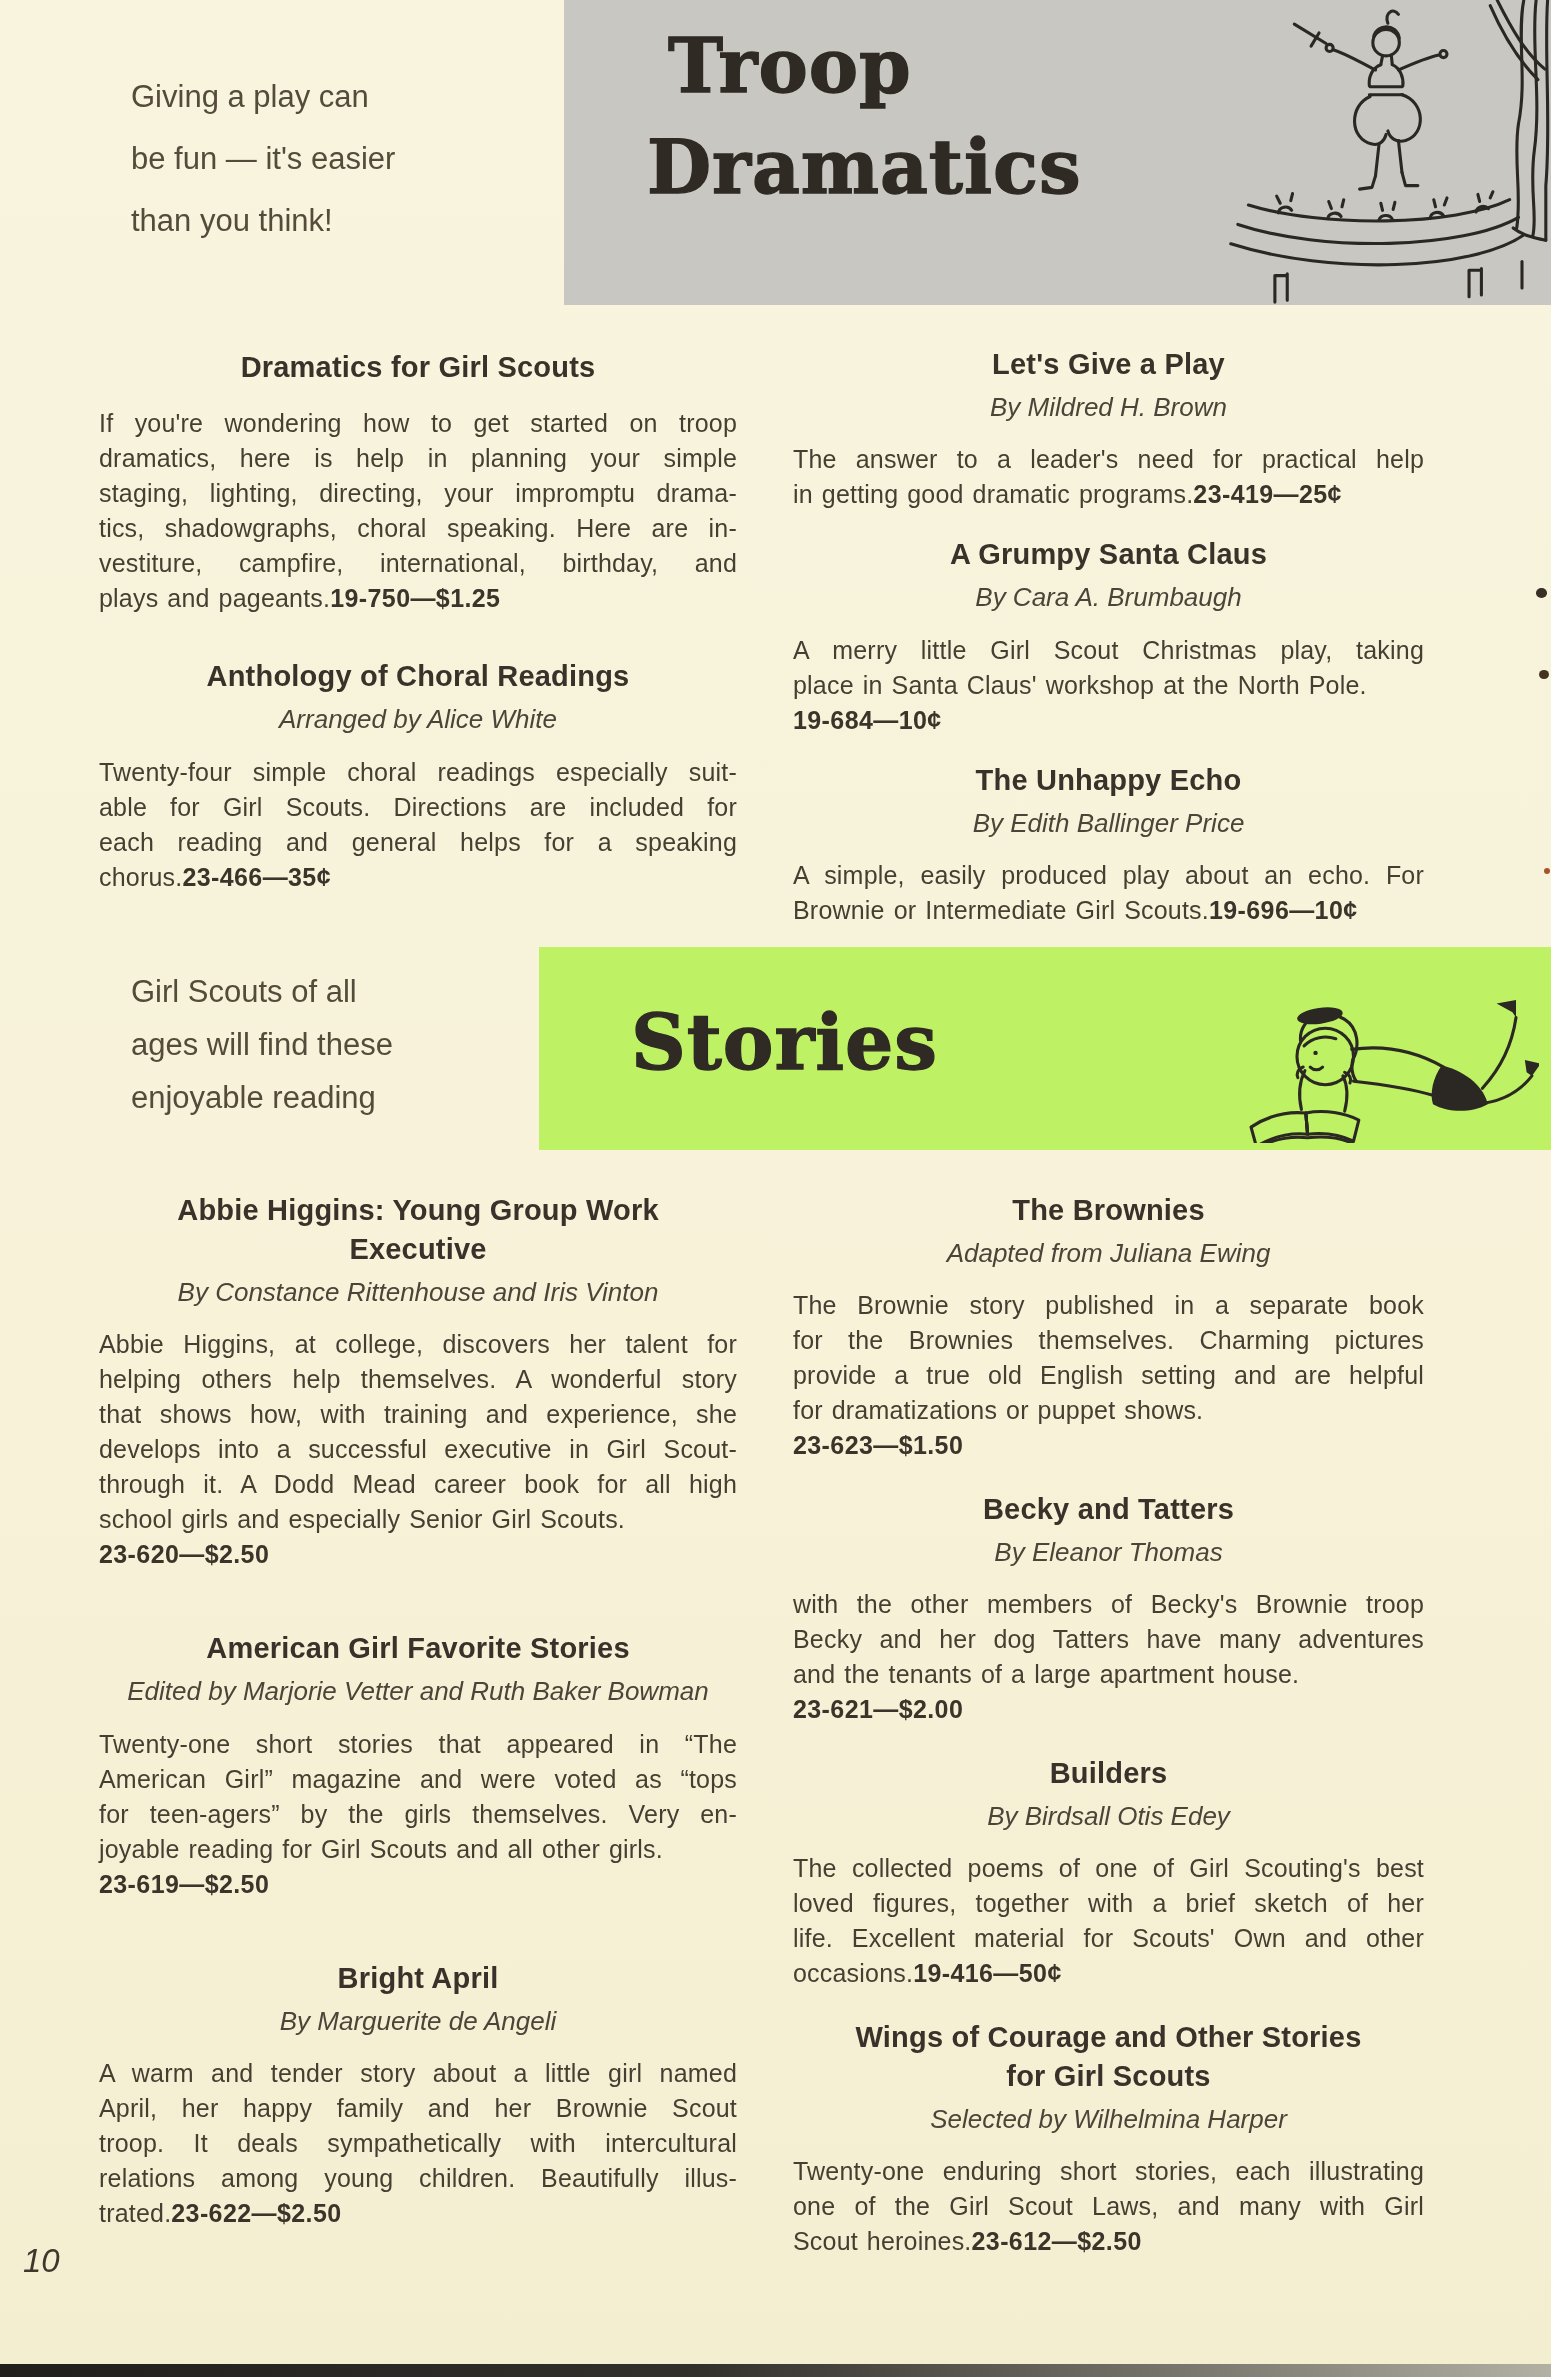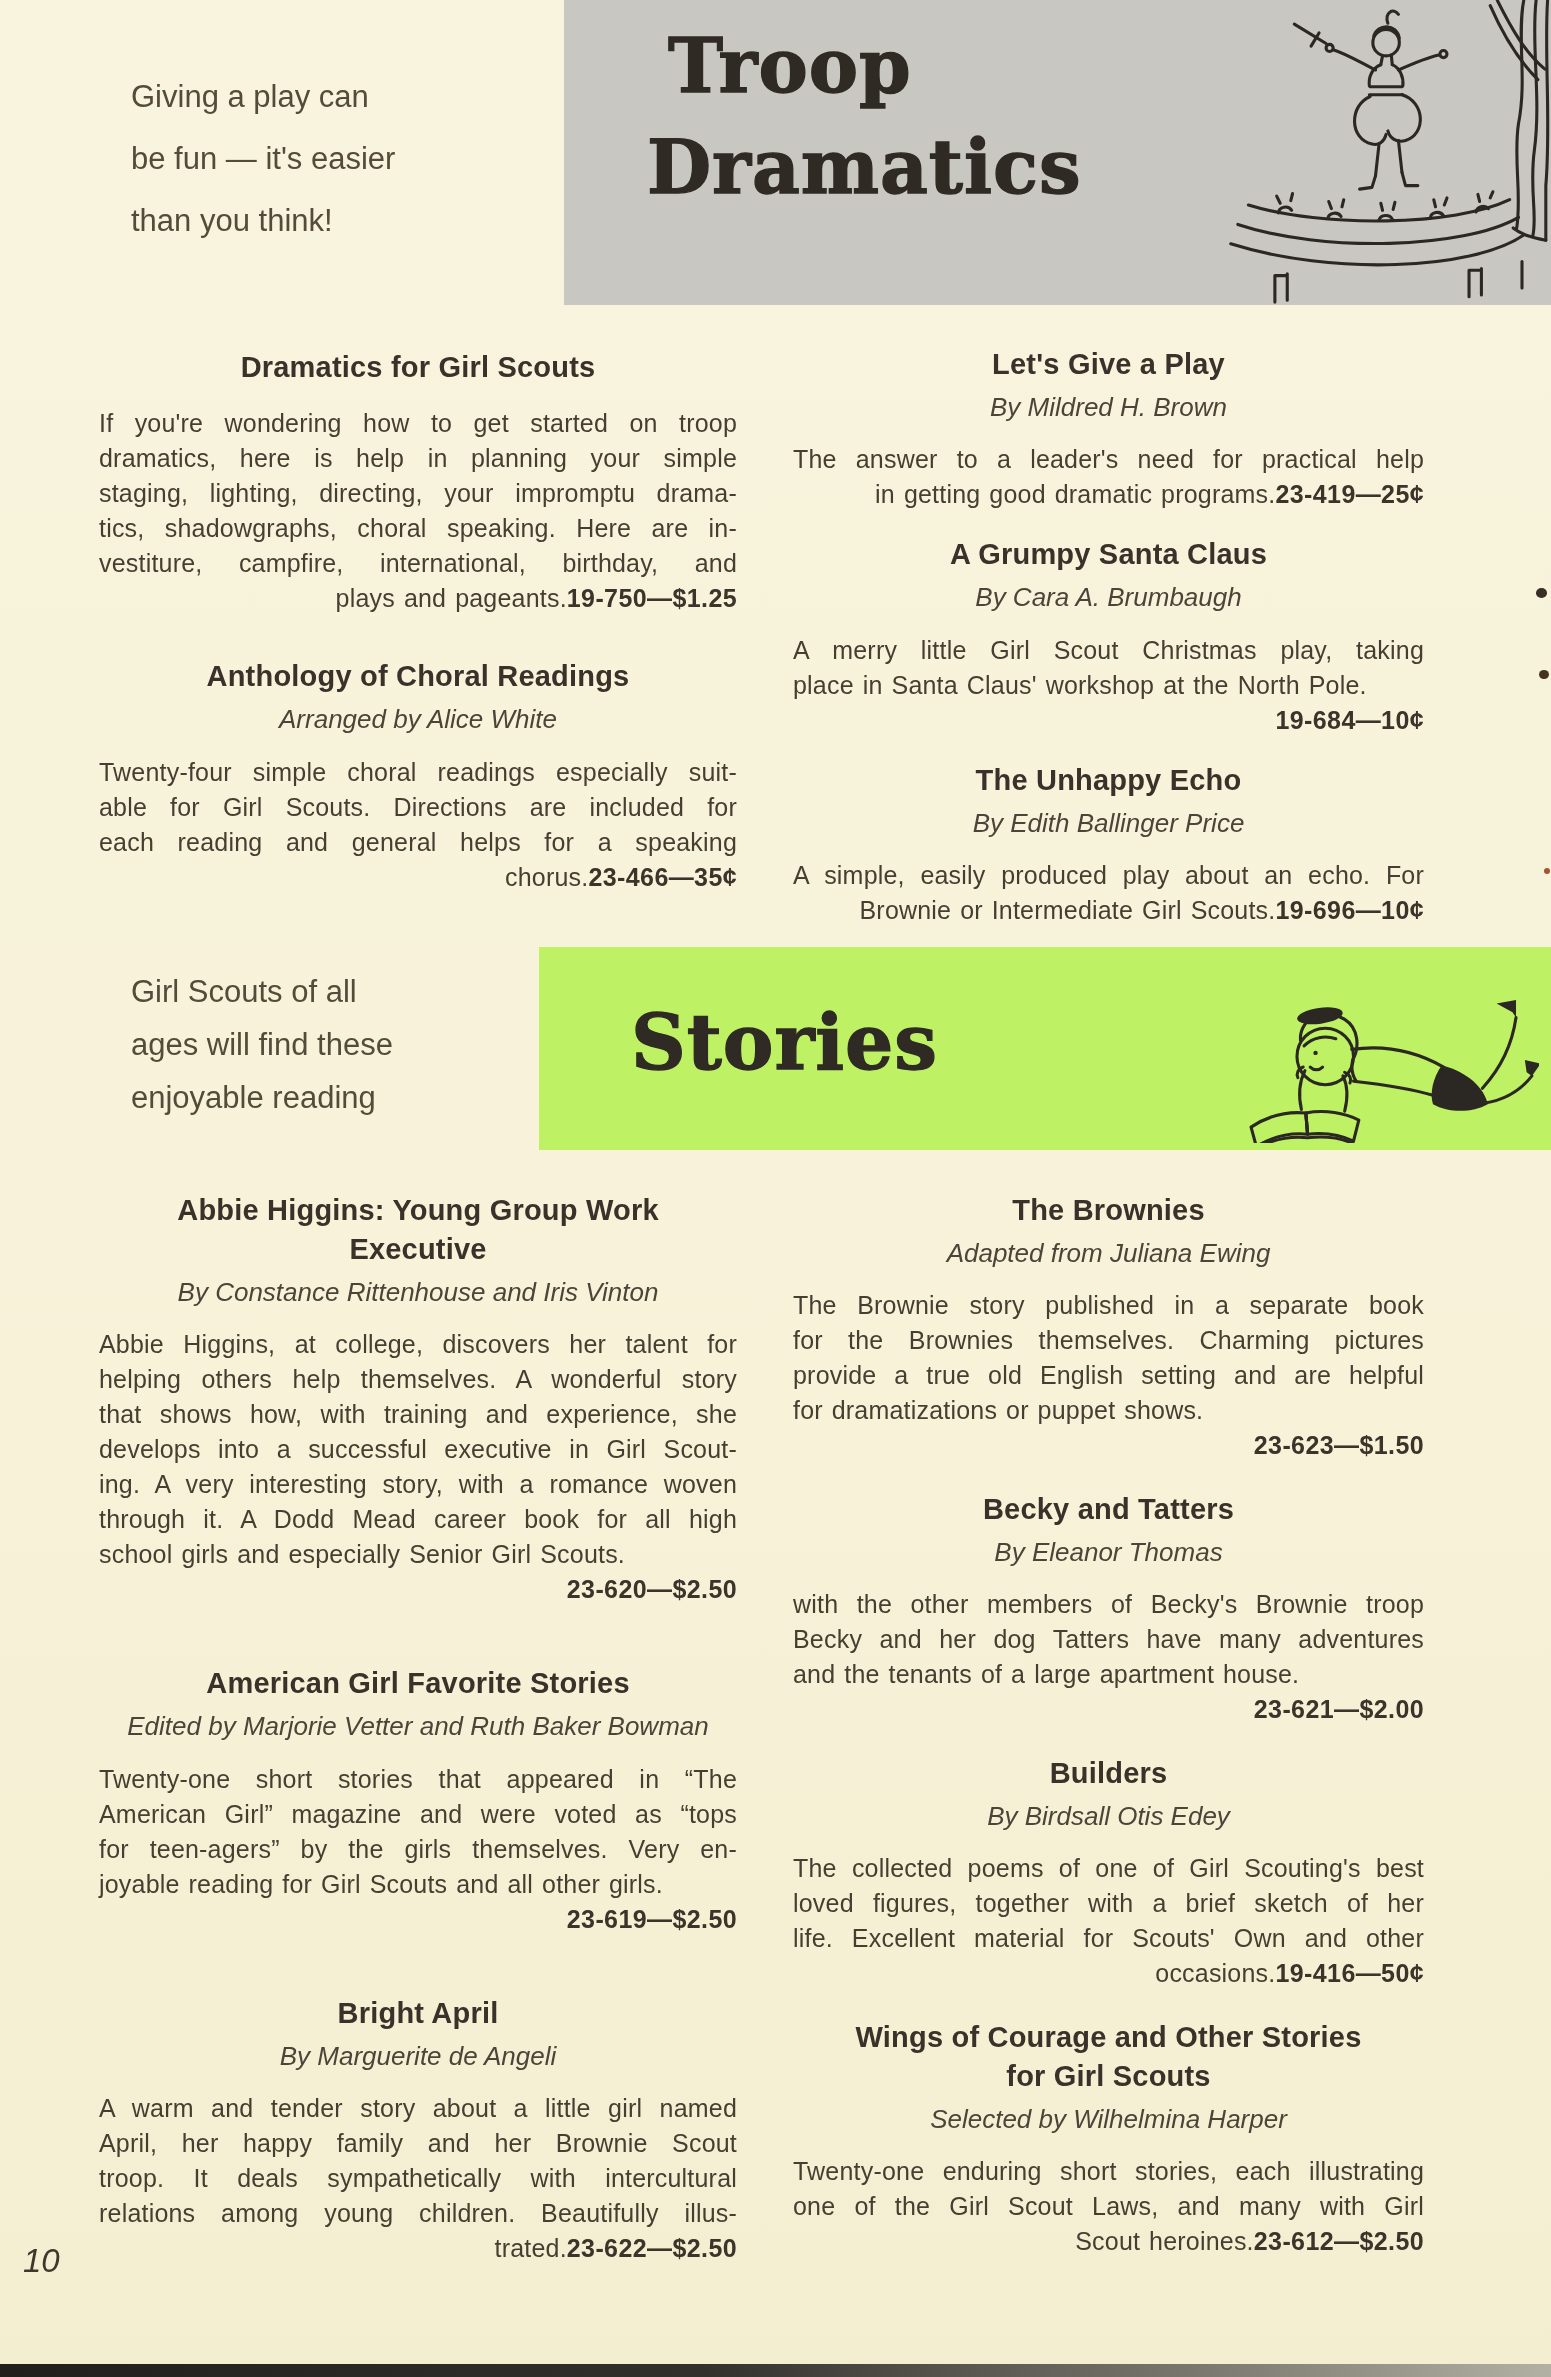--- a/index.html
+++ b/index.html
@@ -35,21 +35,21 @@
   #col-d-left .book{margin-bottom:41px}
   #col-d-right .book{margin-bottom:23px}
   #col-s-left .book{margin-bottom:57px}
   #col-s-right .book{margin-bottom:26.5px}
   .btitle{text-align:center;font-weight:bold;font-size:29px;color:#3a322a;letter-spacing:0.2px}
   .btitle .tl{line-height:39px}
   .byline{margin-top:7px;text-align:center;font-style:italic;font-size:26px;line-height:32px;color:#4d4439}
   .para{margin-top:19.4px;font-size:25px;line-height:35px;color:#473e32;word-spacing:1.8px;letter-spacing:0.2px}
   .line{height:35px;line-height:35px;overflow:visible;white-space:nowrap}
   .line.j{white-space:normal;text-align:justify;text-align-last:justify;text-justify:inter-word}
-  .line.last{display:flex;justify-content:flex-end;align-items:baseline}
+  .line.last{display:flex;justify-content:flex-start;align-items:baseline}
   .code{font-weight:bold;white-space:nowrap;letter-spacing:0.4px;color:#3c342a}
   .tail{white-space:nowrap}
   
   #pageno{position:absolute;left:23px;top:2242px;font-size:33px;font-style:italic;color:#3f372c}
   #bottom-edge{position:absolute;left:0;top:2364px;width:1551px;height:13.3px;
     background:linear-gradient(90deg,#201f1c 0%,#32302b 45%,#7c7970 78%,#b3b0a4 100%)}
   .speck{position:absolute;border-radius:50%}
   #speck1{left:1536px;top:588px;width:10.6px;height:9.7px;background:#3a2f24}
   #speck2{left:1539px;top:670px;width:9.7px;height:8.8px;background:#44331f}
   #speck3{left:1544px;top:868px;width:6.2px;height:6.2px;background:#a5542e}
@@ -226,21 +226,20 @@
       <div class="btitle">
         <div class="tl">Abbie Higgins: Young Group Work</div>
         <div class="tl">Executive</div>
       </div>
       <div class="byline">By Constance Rittenhouse and Iris Vinton</div>
       <div class="para">
         <div class="line j">Abbie Higgins, at college, discovers her talent for</div>
         <div class="line j">helping others help themselves. A wonderful story</div>
         <div class="line j">that shows how, with training and experience, she</div>
         <div class="line j">develops into a successful executive in Girl Scout-</div>
-        <div class="line j">ing. A very interesting story, with a romance woven</div>
         <div class="line j">through it. A Dodd Mead career book for all high</div>
         <div class="line">school girls and especially Senior Girl Scouts.</div>
         <div class="line last">
           <span class="tail"></span>
           <span class="code">23-620—$2.50</span>
         </div>
       </div>
     </div>
     <div class="book">
       <div class="btitle">

